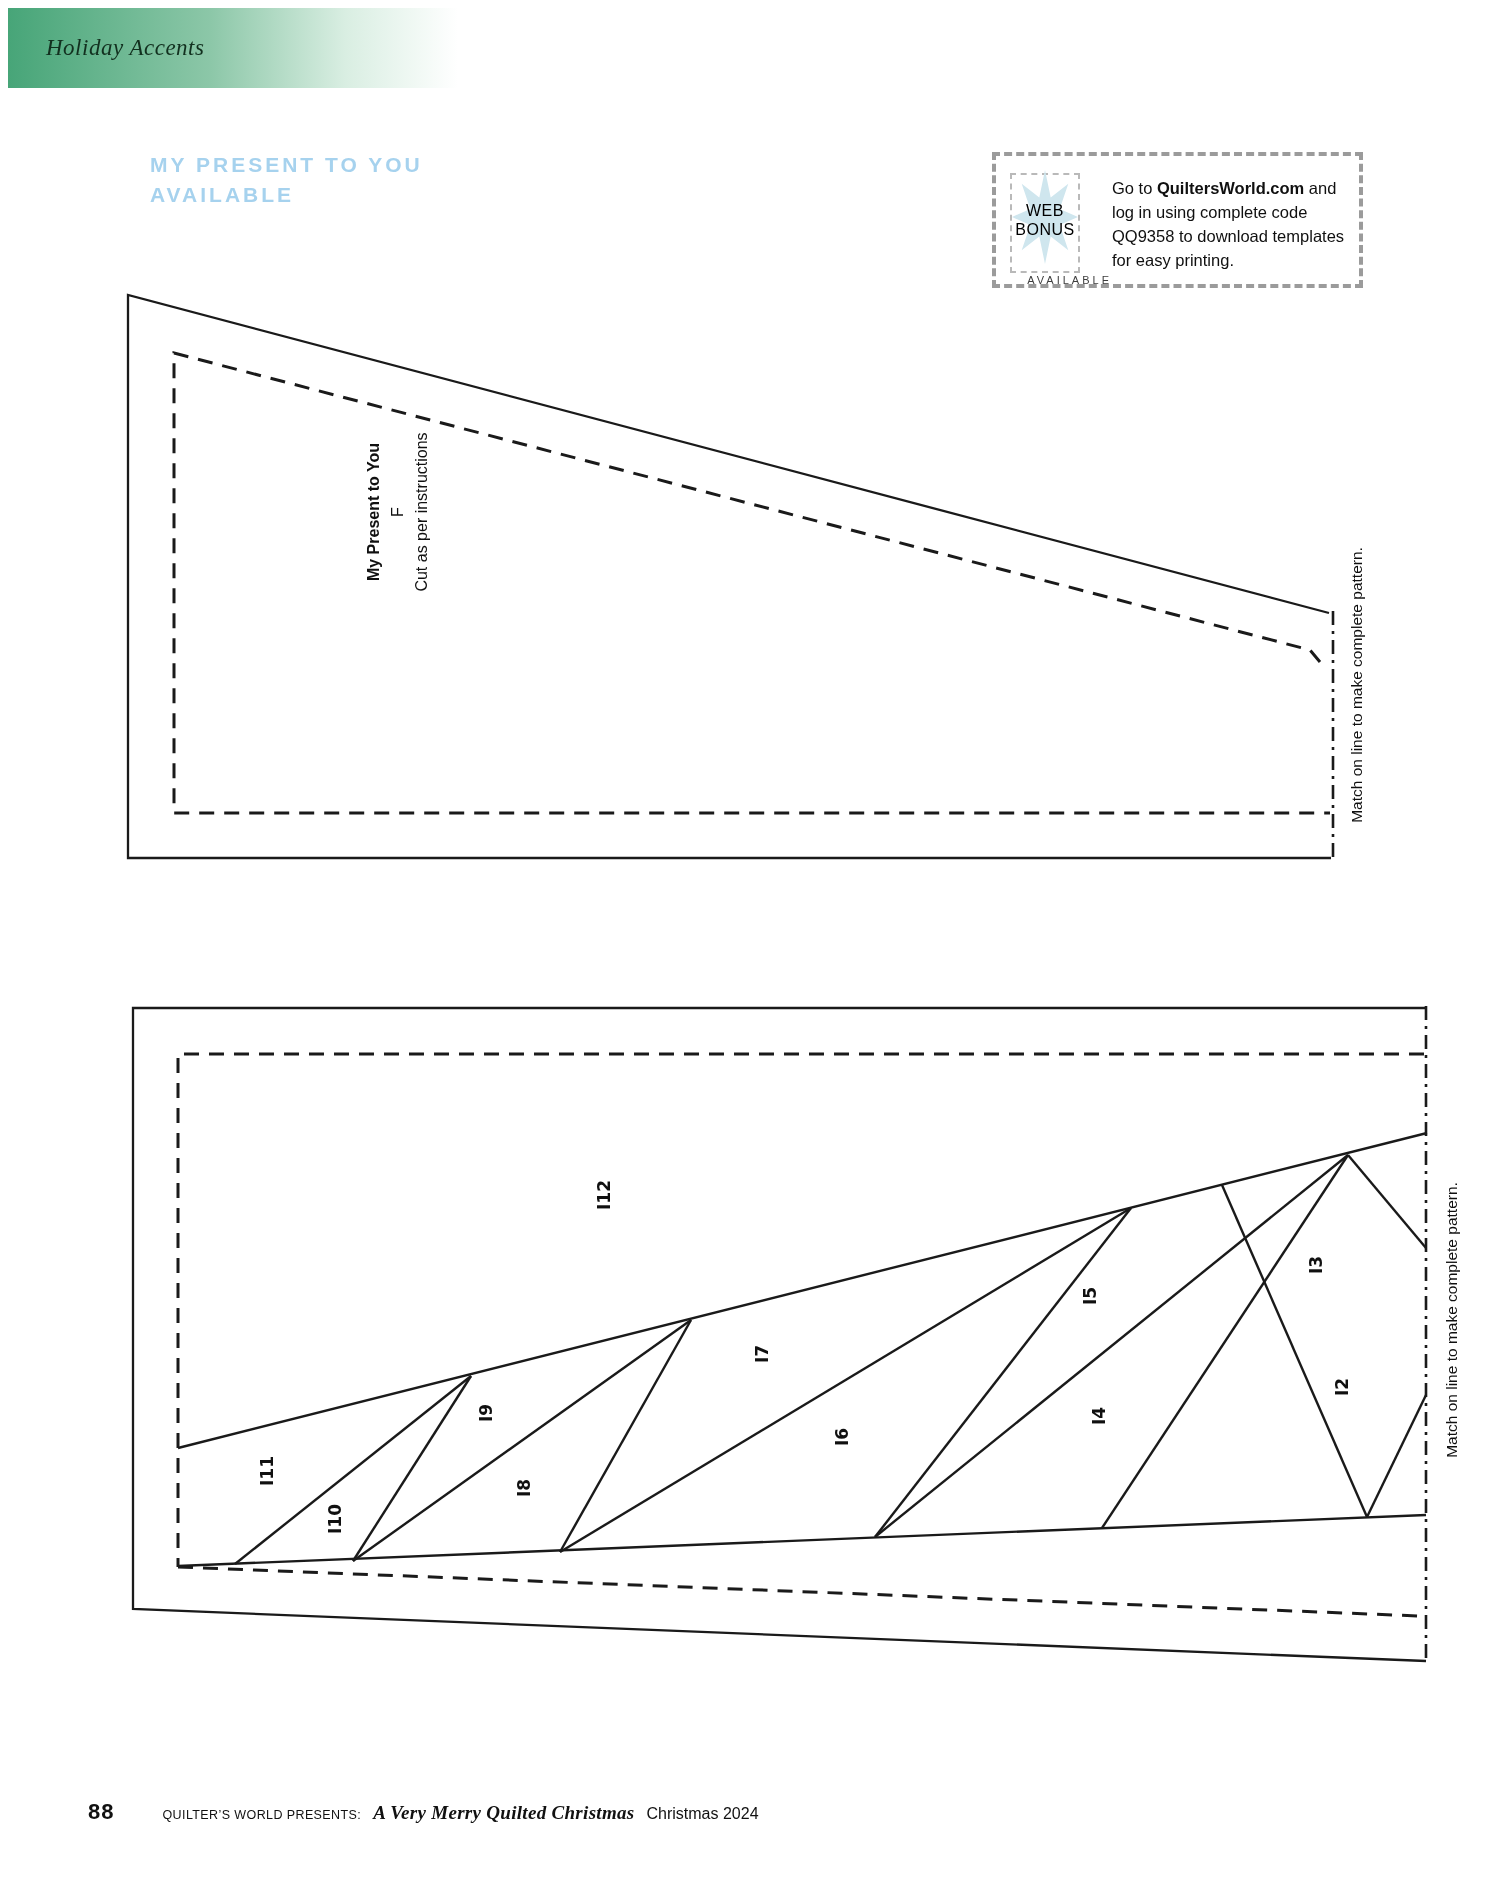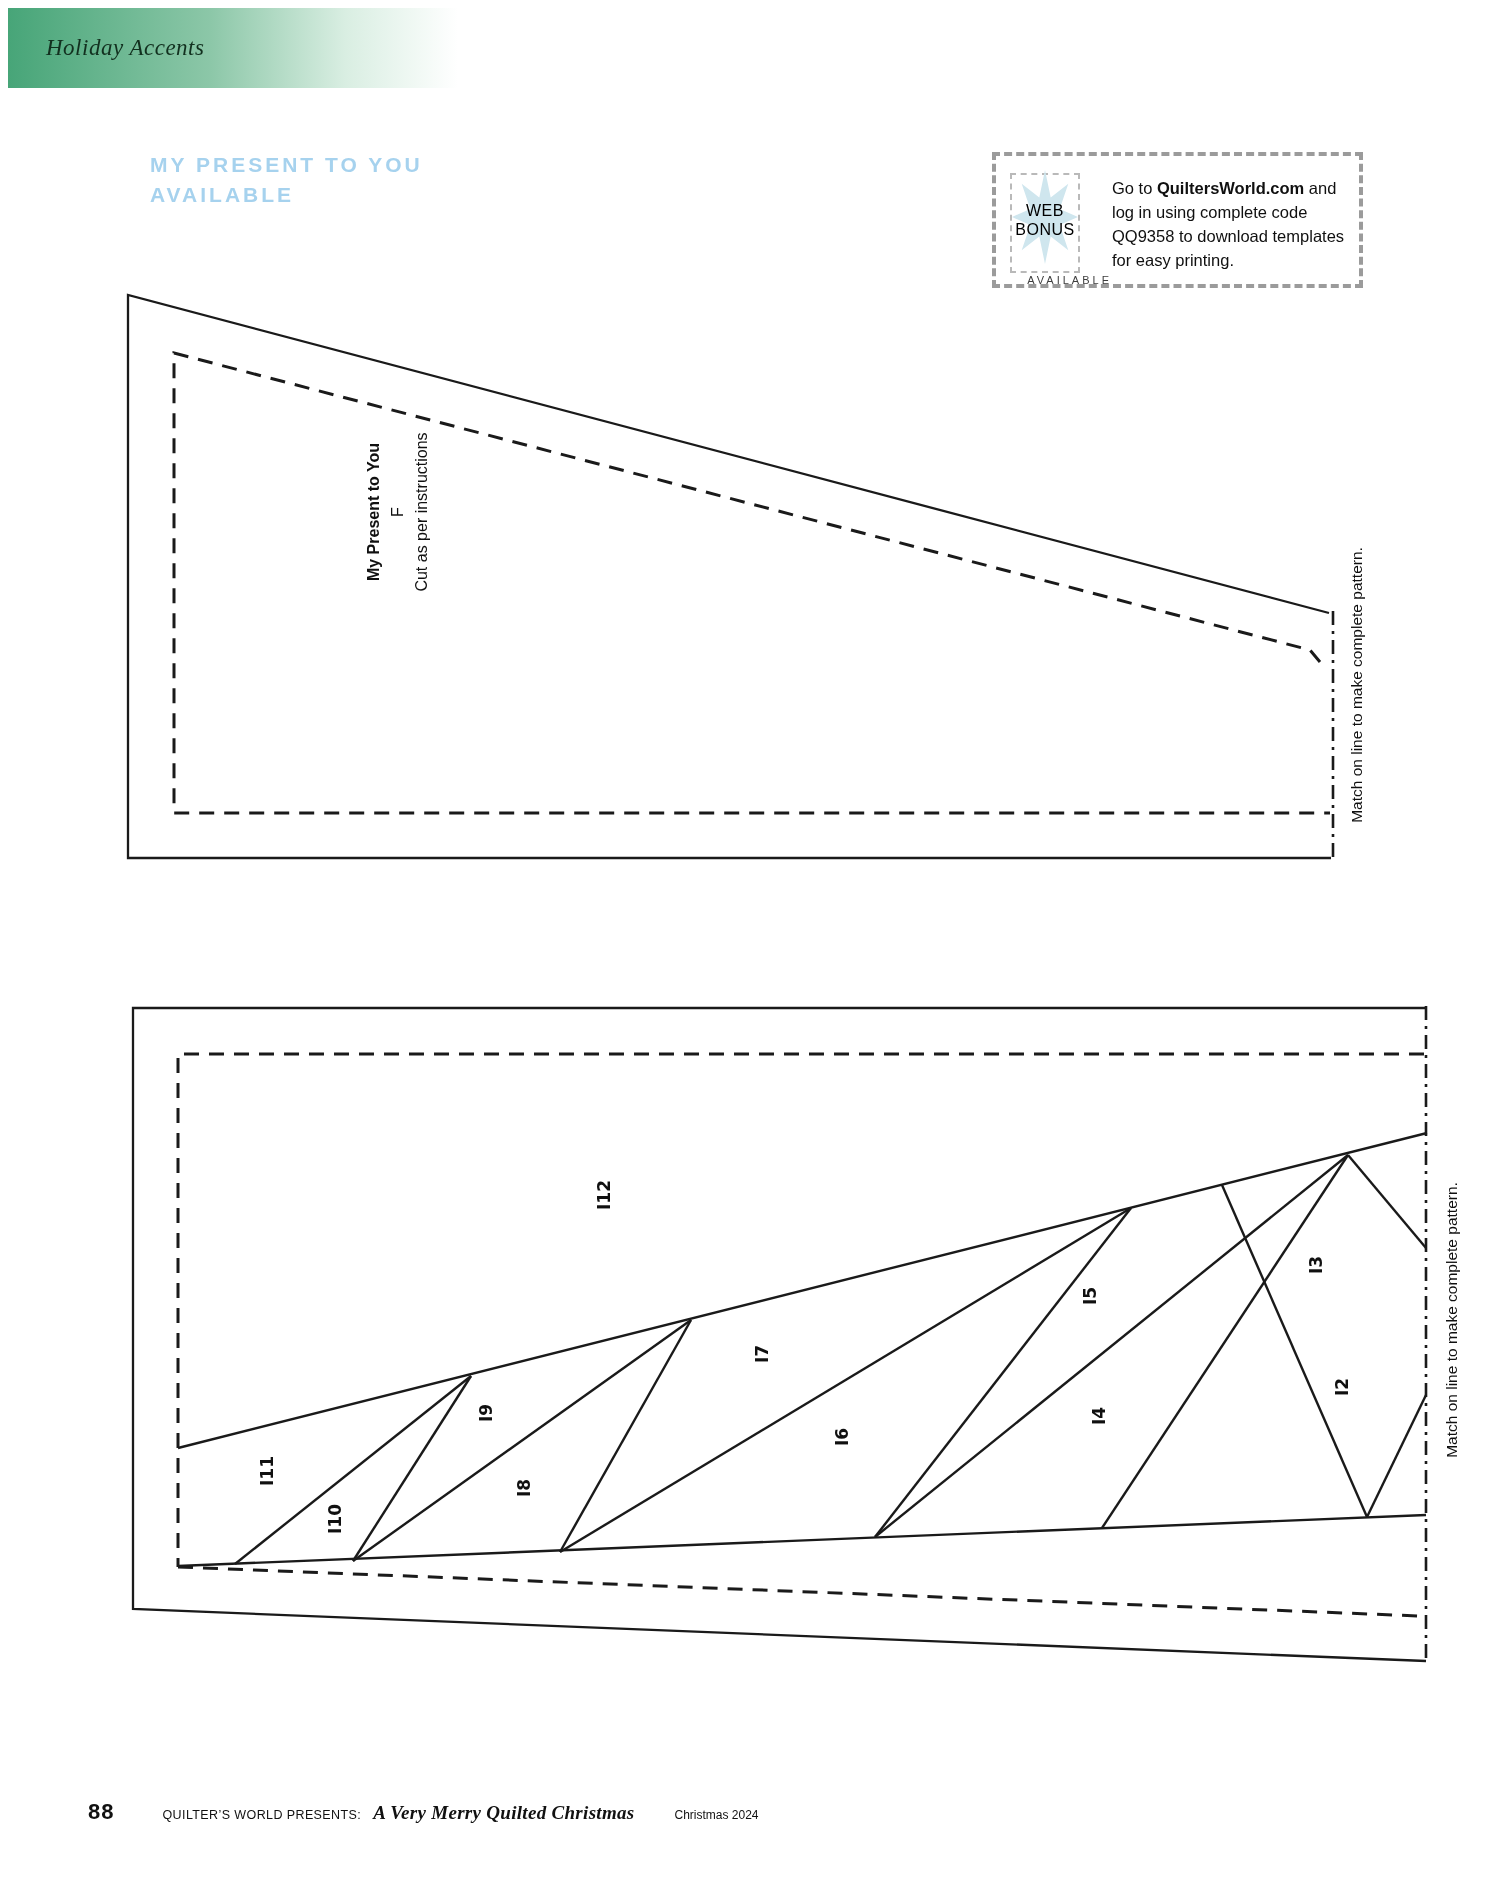--- a/index.html
+++ b/index.html
@@ -41,21 +41,21 @@
 
   svg.linework{position:absolute;left:0;top:0;}
   .plabel{font-family:"DejaVu Sans", sans-serif;font-weight:bold;font-size:17px;fill:#101010;}
 
   
   .footer{position:absolute;left:88px;top:1799px;display:flex;align-items:baseline;gap:12px;}
   .footer .pageno{font-size:22px;font-weight:bold;letter-spacing:1px;}
   .footer .presents{font-size:12.5px;letter-spacing:.4px;margin-left:36px;}
   .footer .booktitle{font-family:"Liberation Serif", serif;font-weight:bold;font-style:italic;
     font-size:19px;letter-spacing:.3px;}
-  .footer .edition{font-size:12px;margin-left:28px;}
+  .footer .edition{font-size:16px;}
 </style>
 </head>
 <body>
 
 <div class="page">
 
   <div class="header-bar">
     <div class="section-title">Holiday Accents</div>
   </div>
 

